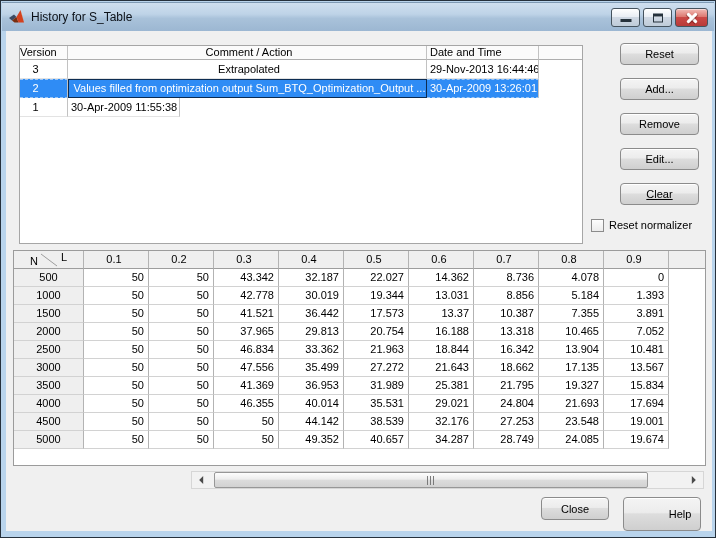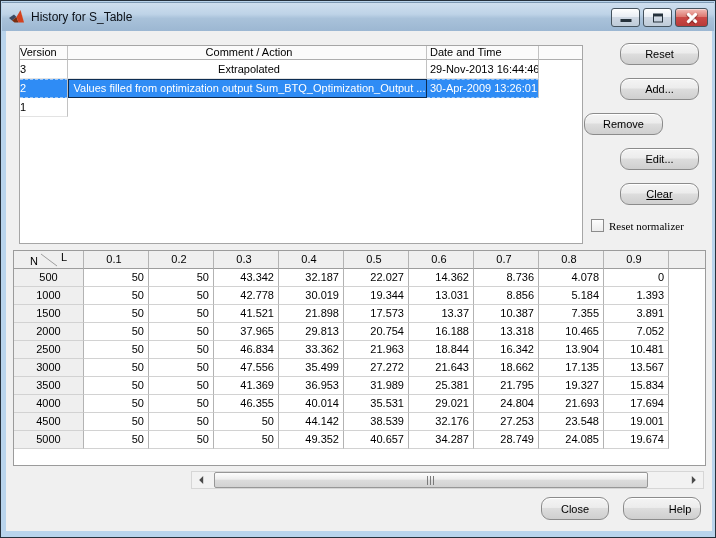--- a/index.html
+++ b/index.html
@@ -29,42 +29,42 @@
 
   
   .client { position:absolute; left:5px; top:30px; width:706px; height:500px; background:#f0f0f0; }
 
   
   .history-panel { position:absolute; left:13px; top:14px; width:564px; height:199px; background:#fff; border:1px solid #a6a6a6; }
   .h-header { display:flex; height:14px; background:#fbfbfb; }
   .h-hcell { font-size:11px; line-height:13px; color:#000; border-right:1px solid #c2c2c2; border-bottom:1px solid #aeaeae; overflow:hidden; white-space:nowrap; }
   .h-row { display:flex; height:19px; }
   .h-cell { font-size:11px; line-height:18px; color:#000; overflow:hidden; white-space:nowrap; border-bottom:1px solid #e3e3e3; }
-  .cw-version { width:48px; text-align:left; padding-right:16px; border-right:1px solid #c2c2c2; }
+  .cw-version { width:48px; text-align:center; padding-right:16px; border-right:1px solid #c2c2c2; }
   .cw-comment { width:359px; padding-left:4px; border-right:1px solid #c2c2c2;text-align:center; }
   .cw-date    { width:112px; padding-left:3px; border-right:1px solid #c2c2c2; }
   .cw-fill    { flex:1; border-right:none; }
   .h-row .cw-fill { border-bottom:none; }
   .h-row.selected .h-cell { background:#2f8cf5; color:#fff; border-bottom:1px dashed #9cc6f5; border-top:1px dashed #9cc6f5; line-height:16px; }
   .h-row.selected .cw-comment { border:1px solid #0d2c52; line-height:16px; }
   .h-row.selected .cw-fill { background:transparent; border:none; }
 
   
   .btn { position:absolute; width:79px; height:22px; font-size:11px; color:#000;
-    border:1px solid #8b8b8b; border-radius:9px; text-align:center;
+    border:1px solid #8b8b8b; border-radius:4px; text-align:center;
     background:linear-gradient(180deg,#f4f4f4 0%,#ececec 45%,#dddddd 50%,#cfcfcf 100%);
     box-shadow:inset 0 1px 0 #fff; font-family:inherit; }
   .btn-reset  { left:614px; top:12px; }
   .btn-add    { left:614px; top:47px; }
-  .btn-remove { left:578px; top:82px; }
+  .btn-remove { left:614px; top:82px; }
   .btn-edit   { left:614px; top:117px; }
   .btn-clear  { left:614px; top:152px;text-decoration:underline; }
 
   
-  .chk-row { position:absolute; left:585px; top:188px; display:flex; align-items:flex-end;font-family:Liberation Serif, serif; }
+  .chk-row { position:absolute; left:585px; top:188px; display:flex; align-items:flex-start; }
   .chk-box { width:13px; height:13px; border:1px solid #8b8b8b; background:linear-gradient(180deg,#fdfdfd,#ececec); }
   .chk-label { font-size:11px; margin-left:5px; color:#000; white-space:nowrap; }
 
   
   .data-panel { position:absolute; left:7px; top:219px; width:693px; height:216px; background:#fff; border:1px solid #9b9b9b; }
   .d-row { display:flex; height:18px; }
   .d-cell { font-size:11px; line-height:17px; color:#000; border-right:1px solid #b3b3b3; border-bottom:1px solid #d2d2d2; overflow:hidden; white-space:nowrap; background:#fff; }
   .d-row.d-header .d-cell { background:#efefef; text-align:center; border-bottom:1px solid #9d9d9d; }
   .dw-rowhdr { width:70px; text-align:center; background:#efefef; }
   .dw-val { width:65px; text-align:right; padding-right:4px; }
@@ -85,21 +85,21 @@
   .tri-right { border-left-color:#4a4a4a; transform:translate(-40%,-50%); }
   .sb-track { flex:1; position:relative; }
   .sb-thumb { position:absolute; left:6px; top:0; width:434px; height:16px;
     border:1px solid #979797; border-radius:2px;
     background:linear-gradient(180deg,#fdfdfd 0%,#ededed 45%,#dcdcdc 50%,#d2d2d2 100%);
     display:flex; align-items:center; justify-content:center; }
   .grip { width:8px; height:9px; background:repeating-linear-gradient(90deg,#7a7a7a 0 1px,transparent 1px 3px); }
 
   
   .btn-close { left:535px; top:466px; width:68px; height:23px; }
-  .btn-help  { left:617px; top:466px; width:78px; height:23px;padding-left:36px; }
+  .btn-help  { left:617px; top:466px; width:78px; height:34px;padding-left:36px; }
 </style>
 </head>
 <body>
 
 <div class="window">
 
   <div class="titlebar">
     <svg class="app-icon" viewBox="0 0 16 16">
       <polygon points="0,9 5,5.5 7.5,8 3,11.5" fill="#3b4a63"></polygon>
       <polygon points="3,11.5 7.5,8 9.5,13.5 5.5,13.5" fill="#7a2e10"></polygon>
@@ -138,20 +138,21 @@
             <div class="h-cell cw-fill"></div>
           </div>
           <div class="h-row selected">
             <div class="h-cell cw-version">2</div>
             <div class="h-cell cw-comment">Values filled from optimization output Sum_BTQ_Optimization_Output ...</div>
             <div class="h-cell cw-date">30-Apr-2009 13:26:01</div>
             <div class="h-cell cw-fill"></div>
           </div>
           <div class="h-row">
             <div class="h-cell cw-version">1</div>
+            <div class="h-cell cw-date">30-Apr-2009 11:55:38</div>
             <div class="h-cell cw-fill"></div>
           </div>
         </div>
     </div>
 
     <button class="btn btn-reset">Reset</button>
     <button class="btn btn-add">Add...</button>
     <button class="btn btn-remove">Remove</button>
     <button class="btn btn-edit">Edit...</button>
     <button class="btn btn-clear">Clear</button>
@@ -206,21 +207,21 @@
             <div class="d-cell dw-val">8.856</div>
             <div class="d-cell dw-val">5.184</div>
             <div class="d-cell dw-val">1.393</div>
             <div class="d-cell dw-fill"></div>
           </div>
           <div class="d-row">
             <div class="d-cell dw-rowhdr">1500</div>
             <div class="d-cell dw-val">50</div>
             <div class="d-cell dw-val">50</div>
             <div class="d-cell dw-val">41.521</div>
-            <div class="d-cell dw-val">21.898</div>
+            <div class="d-cell dw-val">36.442</div>
             <div class="d-cell dw-val">17.573</div>
             <div class="d-cell dw-val">13.37</div>
             <div class="d-cell dw-val">10.387</div>
             <div class="d-cell dw-val">7.355</div>
             <div class="d-cell dw-val">3.891</div>
             <div class="d-cell dw-fill"></div>
           </div>
           <div class="d-row">
             <div class="d-cell dw-rowhdr">2000</div>
             <div class="d-cell dw-val">50</div>

